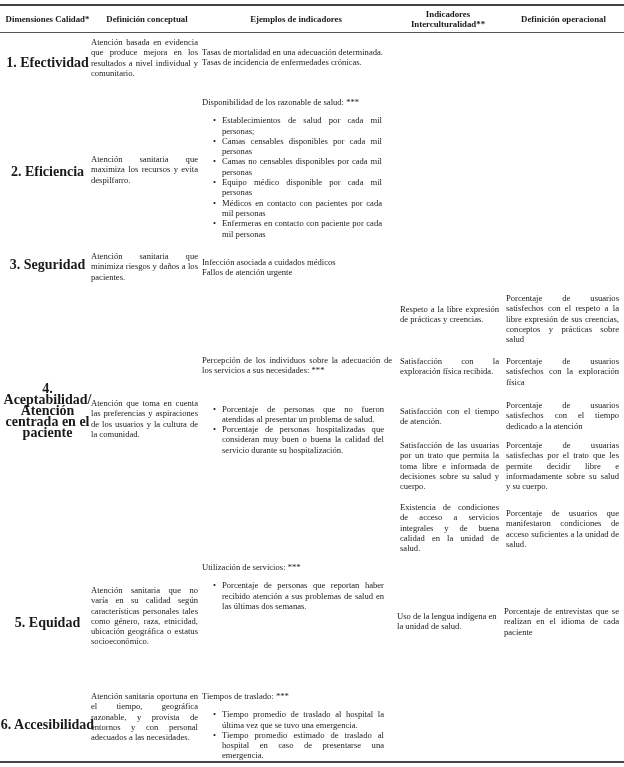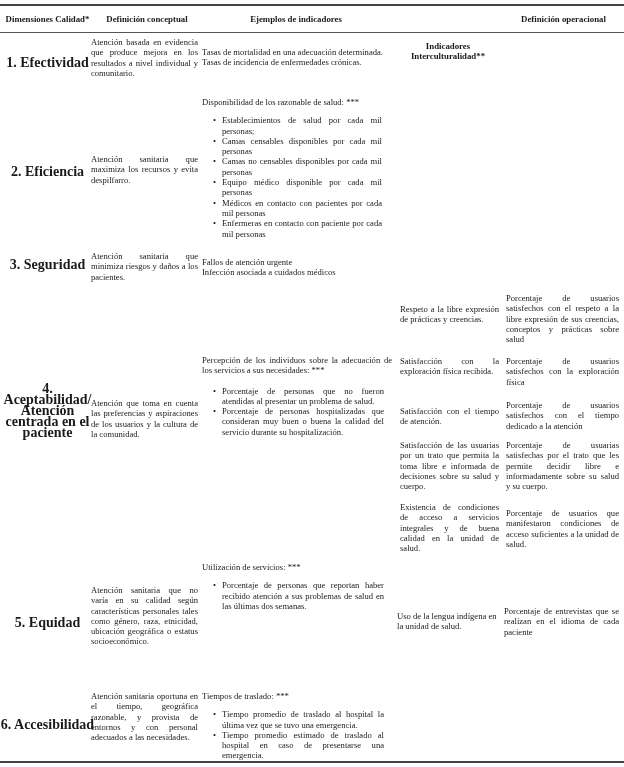--- a/index.html
+++ b/index.html
@@ -19,21 +19,21 @@
 </style>
 </head>
 <body>
 
 <div>
   <div class="rule top"></div>
 
   <div class="cell hdr" style="left:0;width:95px;">Dimensiones Calidad*</div>
   <div class="cell hdr" style="left:95px;width:104px;">Definición conceptual</div>
   <div class="cell hdr" style="left:199px;width:194px;">Ejemplos de indicadores</div>
-  <div class="cell hdr" style="left:393px;width:110px;margin-top:32px;">Indicadores Interculturalidad**</div>
+  <div class="cell hdr" style="left:393px;width:110px;">Indicadores Interculturalidad**</div>
   <div class="cell hdr" style="left:503px;width:121px;">Definición operacional</div>
 
   <div class="rule head"></div>
 
   <div>
     <div class="cell dim" style="top:36px;height:52px;">1. Efectividad</div>
     <div class="cell just" style="left:91px;top:37px;width:107px;">Atención basada en evidencia que produce mejora en los resultados a nivel individual y comunitario.</div>
     <div class="cell" style="left:202px;top:47px;width:188px;">
       <div class="just">Tasas de mortalidad en una adecuación determinada.</div>
       <div>Tasas de incidencia de enfermedades crónicas.</div>
@@ -53,30 +53,30 @@
         <li>Médicos en contacto con pacientes por cada mil personas</li>
         <li>Enfermeras en contacto con paciente por cada mil personas</li>
       </ul>
     </div>
   </div>
 
   <div>
     <div class="cell dim" style="top:252px;height:24px;">3. Seguridad</div>
     <div class="cell just" style="left:91px;top:251px;width:107px;">Atención sanitaria que minimiza riesgos y daños a los pacientes.</div>
     <div class="cell" style="left:202px;top:257px;width:188px;">
+      <div>Infección asociada a cuidados médicos</div>
       <div>Fallos de atención urgente</div>
-      <div>Infección asociada a cuidados médicos</div>
     </div>
   </div>
 
   <div>
     <div class="cell dim" style="top:380px;height:60px;">4. Aceptabilidad/ Atención centrada en el paciente</div>
     <div class="cell just" style="left:91px;top:398px;width:107px;">Atención que toma en cuenta las preferencias y aspiraciones de los usuarios y la cultura de la comunidad.</div>
     <div class="cell" style="left:202px;top:355px;width:190px;">
-      <p class="lead just" style="margin-bottom:10px;">Percepción de los individuos sobre la adecuación de los servicios a sus necesidades: ***</p>
+      <p class="lead just" style="margin-bottom:28px;">Percepción de los individuos sobre la adecuación de los servicios a sus necesidades: ***</p>
       <ul>
         <li>Porcentaje de personas que no fueron atendidas al presentar un problema de salud.</li>
         <li>Porcentaje de personas hospitalizadas que consideran muy buen o buena la calidad del servicio durante su hospitalización.</li>
       </ul>
     </div>
 
     <div class="cell just" style="left:400px;top:304px;width:99px;">Respeto a la libre expresión de prácticas y creencias.</div>
     <div class="cell just" style="left:506px;top:293px;width:113px;">Porcentaje de usuarios satisfechos con el respeto a la libre expresión de sus creencias, conceptos y prácticas sobre salud</div>
 
     <div class="cell just" style="left:400px;top:356px;width:99px;">Satisfacción con la exploración física recibida.</div>

